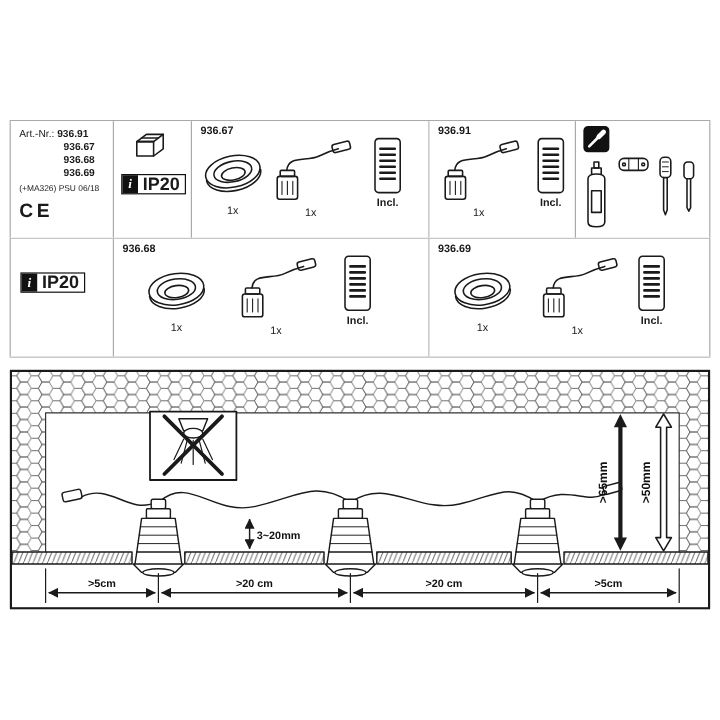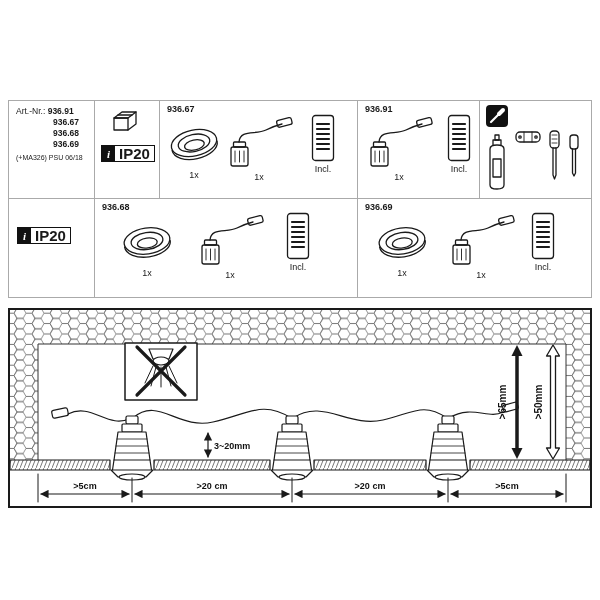--- a/index.html
+++ b/index.html
@@ -17,21 +17,21 @@
   .artblock{padding:5px 0 0 7px;font-size:8.5px;line-height:1.3;}
   .artlabel{font-weight:normal;}
   .artnum{font-weight:bold;}
   .artnum-indent{margin-left:37px;font-weight:bold;}
   .psu{font-size:7px;margin-top:3px;}
   .ce{font-size:16px;font-weight:bold;letter-spacing:3px;margin-top:5px;}
 
   .panel-id{position:absolute;top:3px;left:7px;font-size:9px;font-weight:bold;}
   .item{position:absolute;display:flex;flex-direction:column;align-items:center;}
   .qty{font-size:9px;margin-top:1px;}
-  .qty.incl{font-weight:normal;}
+  .qty.incl{font-weight:bold;}
 
   .ip-badge{position:absolute;display:inline-flex;align-items:stretch;border:1.5px solid #111;
             background:#fff;height:15px;}
   .ip-i{width:13px;background:#111;color:#fff;font-family:"Liberation Serif",serif;
         font-style:italic;font-weight:bold;font-size:11px;display:flex;align-items:center;
         justify-content:center;}
   .ip-text{padding:0 4px;font-size:15px;font-weight:bold;display:flex;align-items:center;}
 
   .icn{stroke:#1a1a1a;fill:none;stroke-width:1.3;stroke-linecap:round;stroke-linejoin:round;}
 
@@ -52,20 +52,21 @@
       <div class="cell" style="width:87px">
         <div class="artblock">
           <div>
             <span class="artlabel">Art.-Nr.:</span>
             <span class="artnum">936.91</span>
           </div>
           <div class="artnum-indent">936.67</div>
           <div class="artnum-indent">936.68</div>
           <div class="artnum-indent">936.69</div>
           <div class="psu">(+MA326) PSU 06/18</div>
+          <div class="ce">CE</div>
         </div>
       </div>
 
       <div class="cell" style="width:65px">
         <svg class="icn" style="position:absolute;left:14px;top:6px" width="32" height="28" viewBox="0 0 32 28">
           <path d="M5 11 L13 5 L27 5 L19 11 Z"></path>
           <rect x="5" y="11" width="14" height="12"></rect>
           <path d="M19 23 L27 17 L27 5"></path>
           <path d="M9 8 L23 8"></path>
         </svg>

